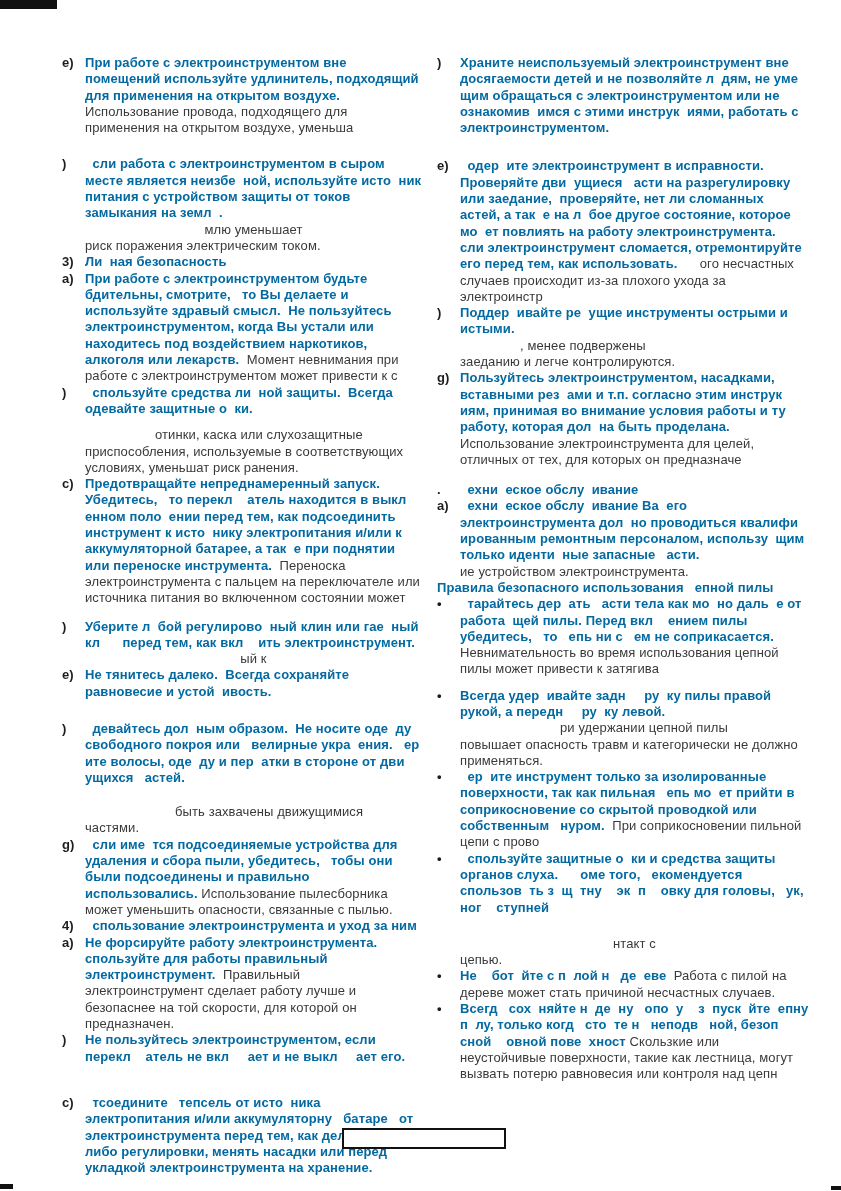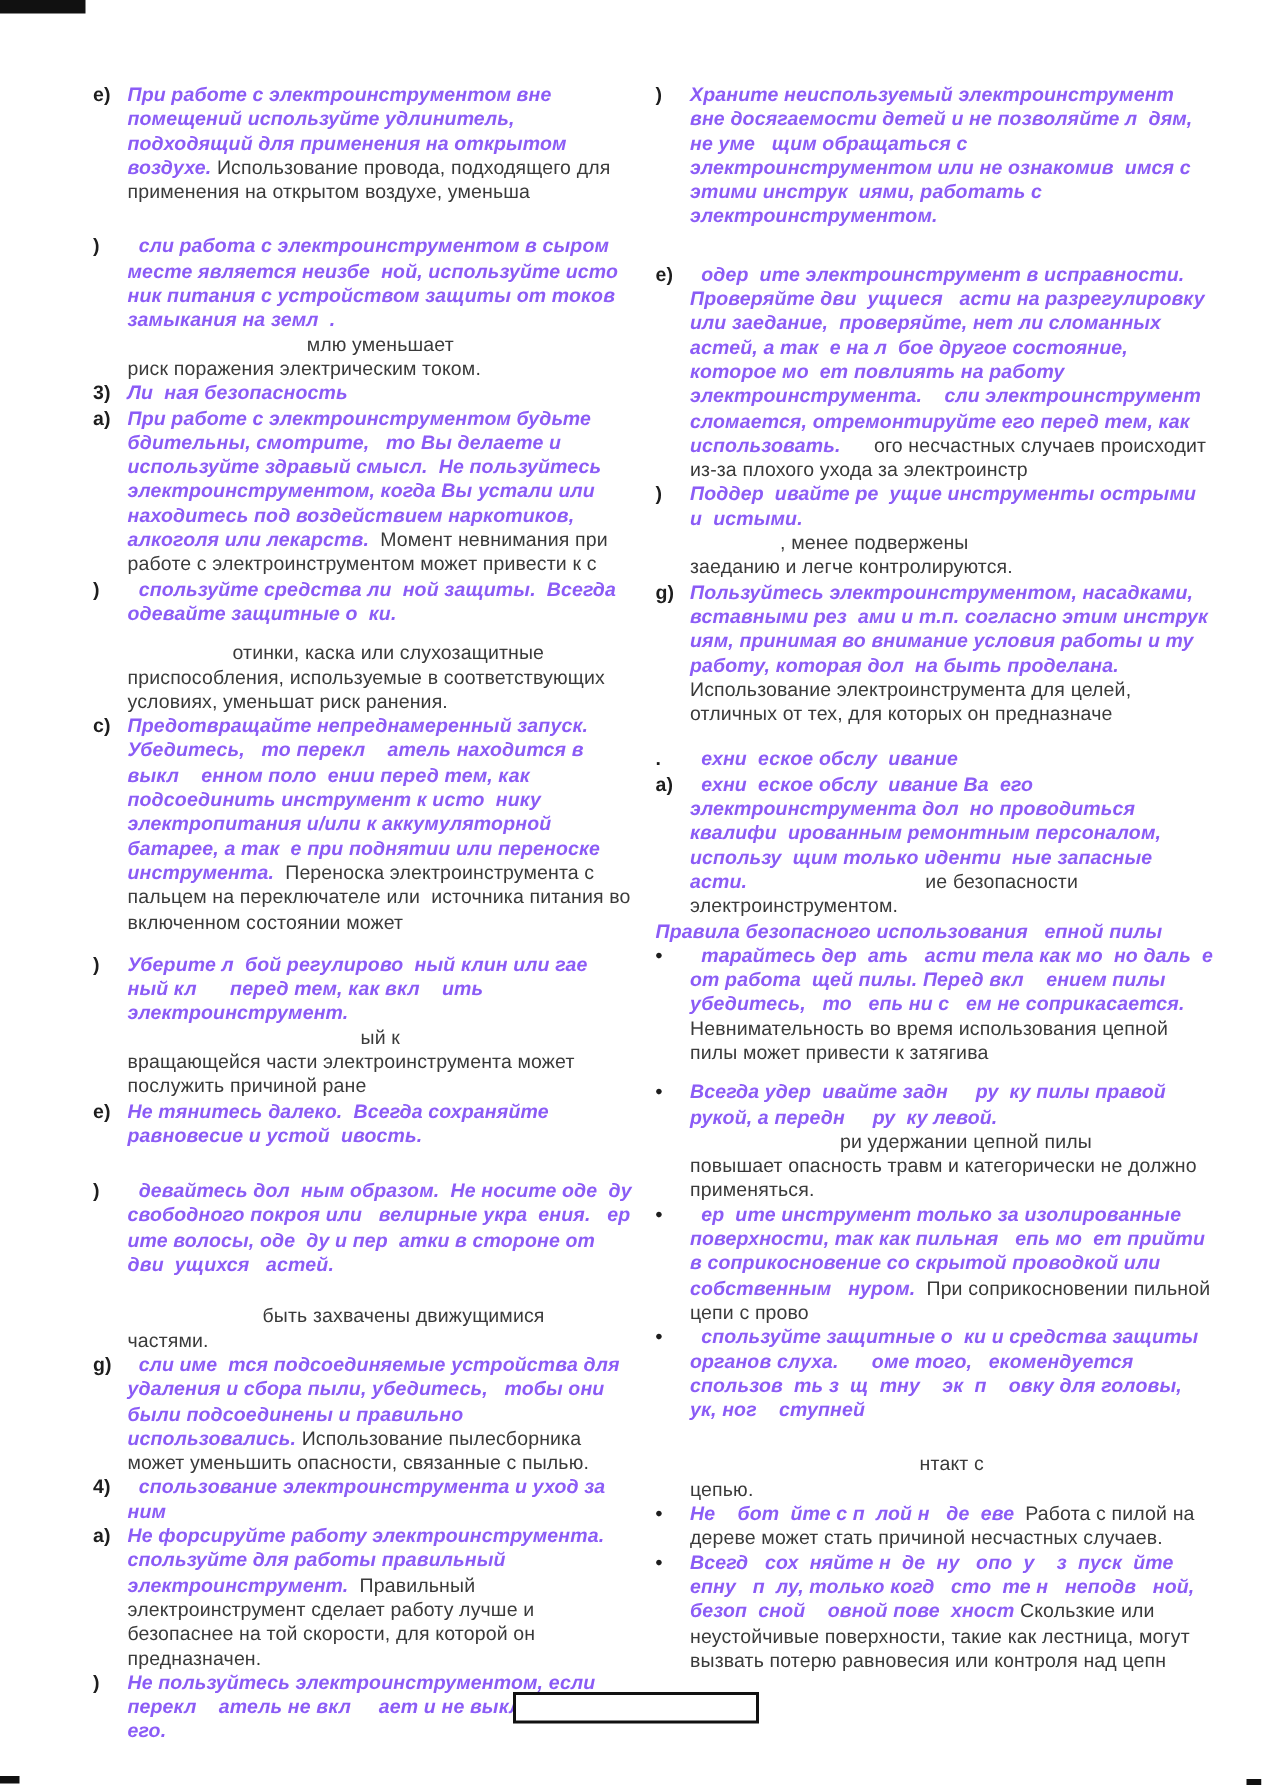--- a/index.html
+++ b/index.html
@@ -10,21 +10,21 @@
   }
   .col{position:absolute;top:55px;}
   #left-col{left:62px;width:360px;}
   #right-col{left:437px;width:372px;}
   .block{position:relative;padding-left:23px;margin:0;}
   .block.flush{padding-left:0;}
   .marker{position:absolute;left:0;top:0;font-weight:bold;color:#1d1d1d;white-space:pre;}
   .body{white-space:pre-wrap;}
   .line{white-space:pre-wrap;}
   .line-right{text-align:center;}
-  .b{font-weight:bold;color:#8b5cf6;font-style:italic;}
+  .b{font-weight:bold;color:#0369a1;}
   .i{color:#3a3a3a;}
   
   .artifact{position:absolute;background:#111;}
   #artifact-top-left{left:0;top:0;width:57px;height:9px;}
   #artifact-bottom-left{left:0;top:1184px;width:13px;height:5px;}
   #artifact-bottom-right{left:831px;top:1186px;width:10px;height:4px;}
   
   #footer-box{
     position:absolute;left:342px;top:1128px;width:164px;height:21px;
     border:2px solid #111;background:#fff;box-sizing:border-box;
@@ -61,21 +61,21 @@
       </div>
       <div class="block" style="margin-top: 10px;">
         <div class="body"><div class="line" style="padding-left: 70px;"><span class="i">отинки, каска или слухозащитные</span></div><span class="i">приспособления, используемые в соответствующих условиях, уменьшат риск ранения.</span></div>
       </div>
       <div class="block">
         <span class="marker">c)</span>
         <div class="body"><span class="b">Предотвращайте непреднамеренный запуск. Убедитесь,   то перекл    атель находится в выкл    енном поло  ении перед тем, как подсоединить инструмент к исто  нику электропитания и/или к аккумуляторной батарее, а так  е при поднятии или переноске инструмента.</span><span class="i">  Переноска электроинструмента с пальцем на переключателе или  источника питания во включенном состоянии может</span></div>
       </div>
       <div class="block" style="margin-top: 12px;">
         <span class="marker">)</span>
-        <div class="body"><span class="b">Уберите л  бой регулирово  ный клин или гае  ный кл      перед тем, как вкл    ить электроинструмент.</span><div class="line line-right"><span class="i">ый к</span></div><span class="i">вращающейся части электроинструмента может послужить причиной ране</span></div>
+        <div class="body"><span class="b">Уберите л  бой регулирово  ный клин или гае  ный кл      перед тем, как вкл    ить электроинструмент.</span><div class="line line-right"><span class="i">ый к</span></div></div>
       </div>
       <div class="block">
         <span class="marker">e)</span>
         <div class="body"><span class="b">Не тянитесь далеко.  Всегда сохраняйте равновесие и устой  ивость.</span></div>
       </div>
       <div class="block" style="margin-top: 21px;">
         <span class="marker">)</span>
         <div class="body"><span class="b">  девайтесь дол  ным образом.  Не носите оде  ду свободного покроя или   велирные укра  ения.   ер  ите волосы, оде  ду и пер  атки в стороне от дви  ущихся   астей.</span></div>
       </div>
       <div class="block" style="margin-top: 18px;">
@@ -121,21 +121,21 @@
       <div class="block">
         <span class="marker">g)</span>
         <div class="body"><span class="b">Пользуйтесь электроинструментом, насадками, вставными рез  ами и т.п. согласно этим инструк  иям, принимая во внимание условия работы и ту работу, которая дол  на быть проделана.</span><span class="i">  Использование электроинструмента для целей, отличных от тех, для которых он предназначе</span></div>
       </div>
       <div class="block" style="margin-top: 14px;">
         <span class="marker">.</span>
         <div class="body"><span class="b">  ехни  еское обслу  ивание</span></div>
       </div>
       <div class="block">
         <span class="marker">a)</span>
-        <div class="body"><span class="b">  ехни  еское обслу  ивание Ва  его электроинструмента дол  но проводиться квалифи  ированным ремонтным персоналом, использу  щим только иденти  ные запасные   асти.</span><span class="i">                                ие безопасности электроинструментом.</span></div>
+        <div class="body"><span class="b">  ехни  еское обслу  ивание Ва  его электроинструмента дол  но проводиться квалифи  ированным ремонтным персоналом, использу  щим только иденти  ные запасные   асти.</span><span class="i">                                ие устройством электроинструмента.</span></div>
       </div>
       <div class="block flush">
         <div class="body"><span class="b">Правила безопасного использования   епной пилы</span></div>
       </div>
       <div class="block">
         <span class="marker">•</span>
         <div class="body"><span class="b">  тарайтесь дер  ать   асти тела как мо  но даль  е от работа  щей пилы. Перед вкл    ением пилы убедитесь,   то   епь ни с   ем не соприкасается.</span><span class="i">  Невнимательность во время использования цепной пилы может привести к затягива</span></div>
       </div>
       <div class="block" style="margin-top: 10px;">
         <span class="marker">•</span>

